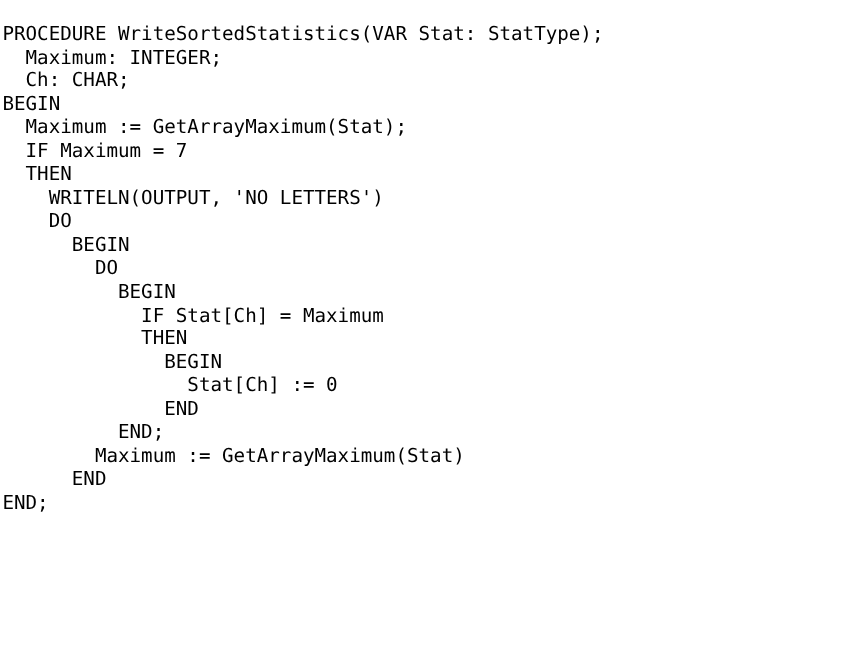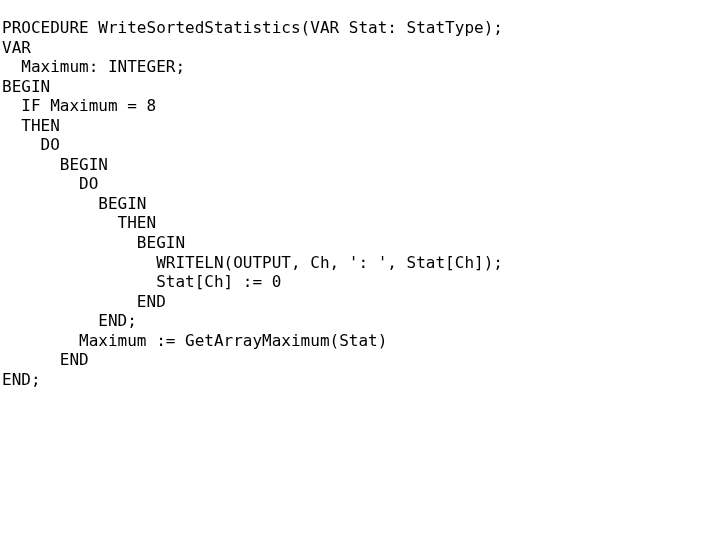--- a/index.html
+++ b/index.html
@@ -37,31 +37,33 @@
   }
   .code-line:empty::after {
     content: "\200b";
   }
 </style>
 </head>
 <body>
 
 <div id="code-listing" style="background: rgb(255, 255, 255); color: rgb(0, 0, 0);">
     <div class="code-line">PROCEDURE WriteSortedStatistics(VAR Stat: StatType);</div>
-    <div class="code-line">VAR</div>
     <div class="code-line">  Maximum: INTEGER;</div>
+    <div class="code-line">  Ch: CHAR;</div>
     <div class="code-line">BEGIN</div>
-    <div class="code-line">  IF Maximum = 8</div>
+    <div class="code-line">  Maximum := GetArrayMaximum(Stat);</div>
+    <div class="code-line">  IF Maximum = 7</div>
     <div class="code-line">  THEN</div>
+    <div class="code-line">    WRITELN(OUTPUT, 'NO LETTERS')</div>
     <div class="code-line">    DO</div>
     <div class="code-line">      BEGIN</div>
     <div class="code-line">        DO</div>
     <div class="code-line">          BEGIN</div>
+    <div class="code-line">            IF Stat[Ch] = Maximum</div>
     <div class="code-line">            THEN</div>
     <div class="code-line">              BEGIN</div>
-    <div class="code-line">                WRITELN(OUTPUT, Ch, ': ', Stat[Ch]);</div>
     <div class="code-line">                Stat[Ch] := 0</div>
     <div class="code-line">              END</div>
     <div class="code-line">          END;</div>
     <div class="code-line">        Maximum := GetArrayMaximum(Stat)</div>
     <div class="code-line">      END</div>
     <div class="code-line">END;</div>
   </div>
 
 </body></html>

